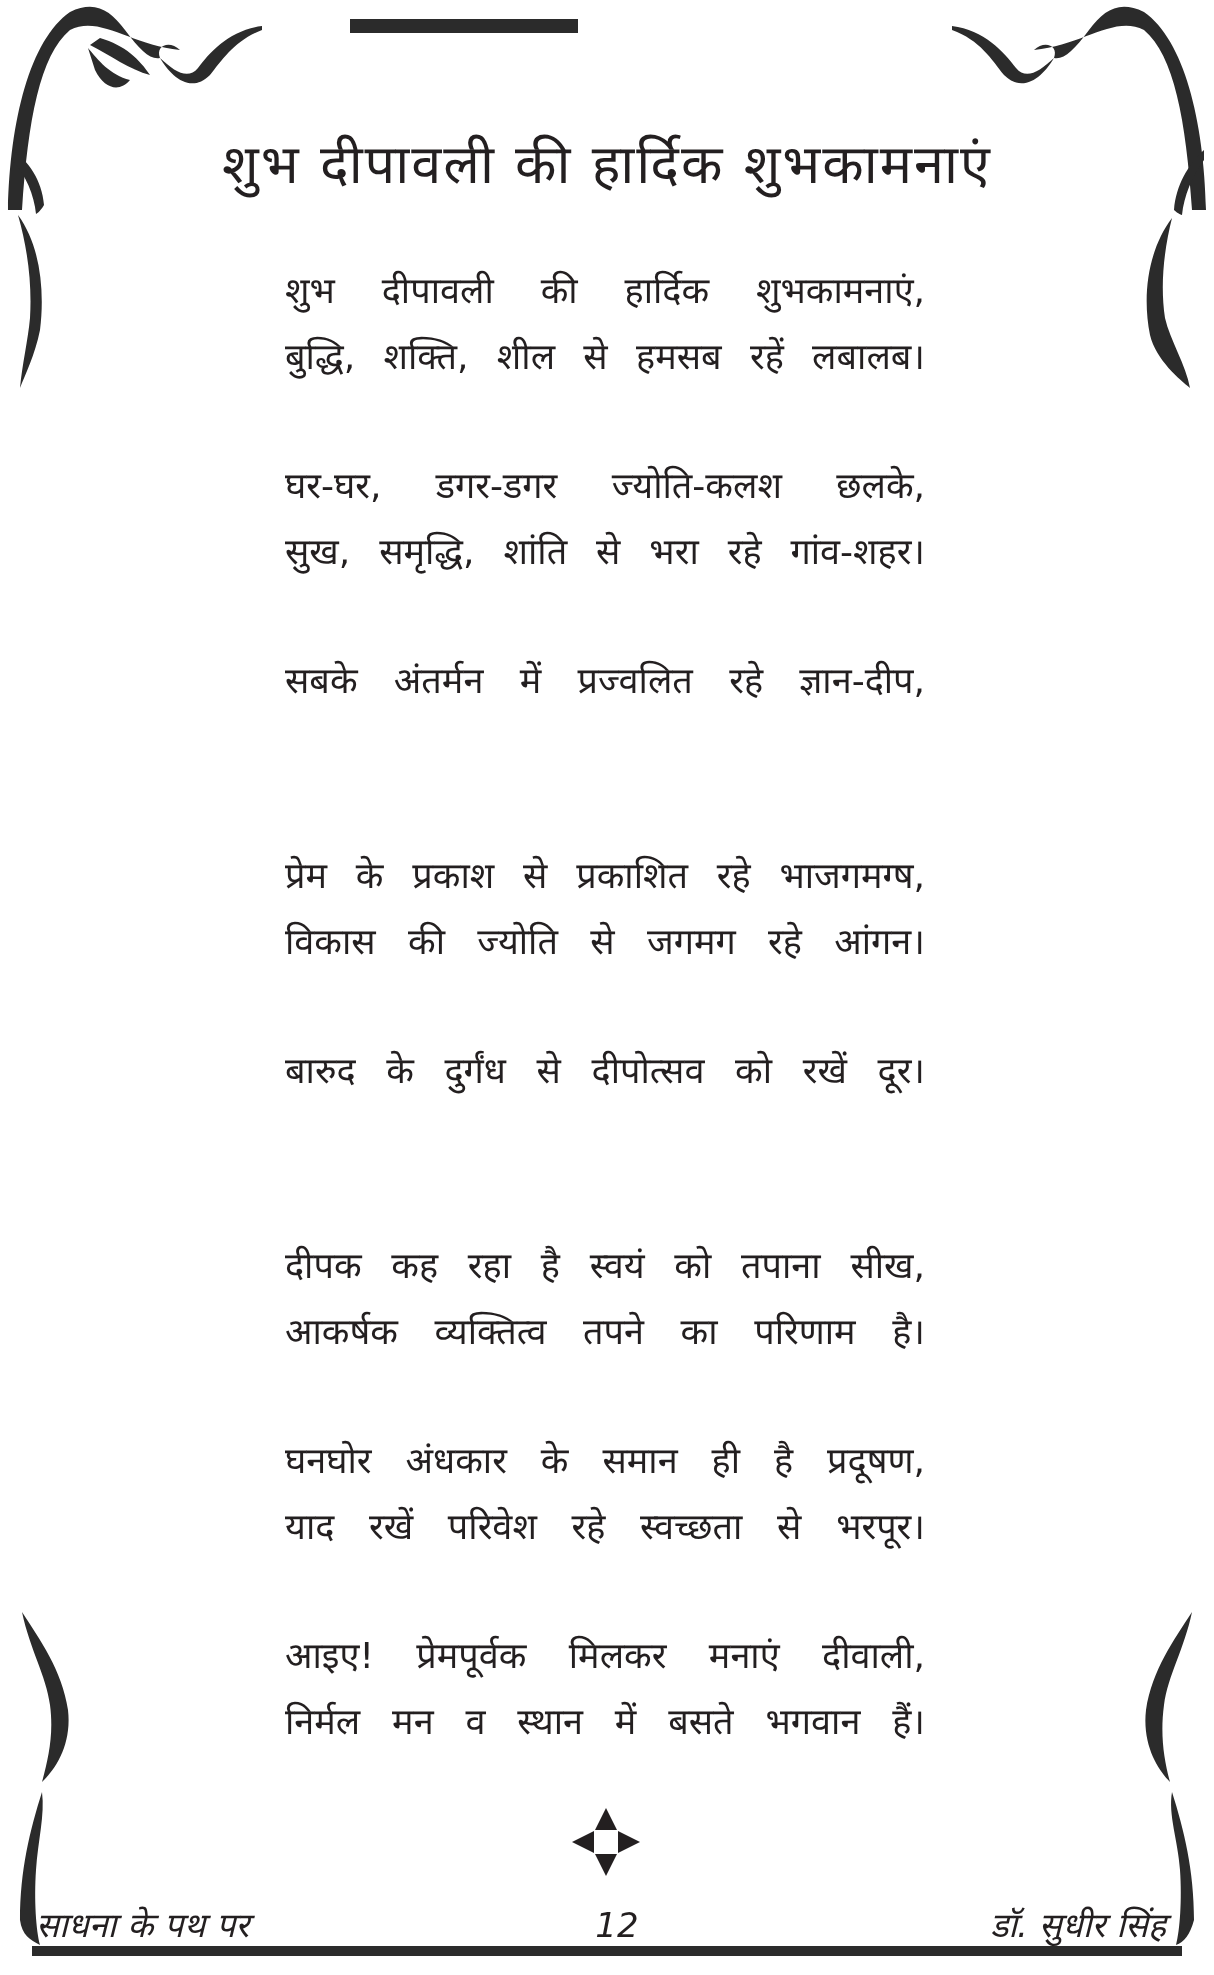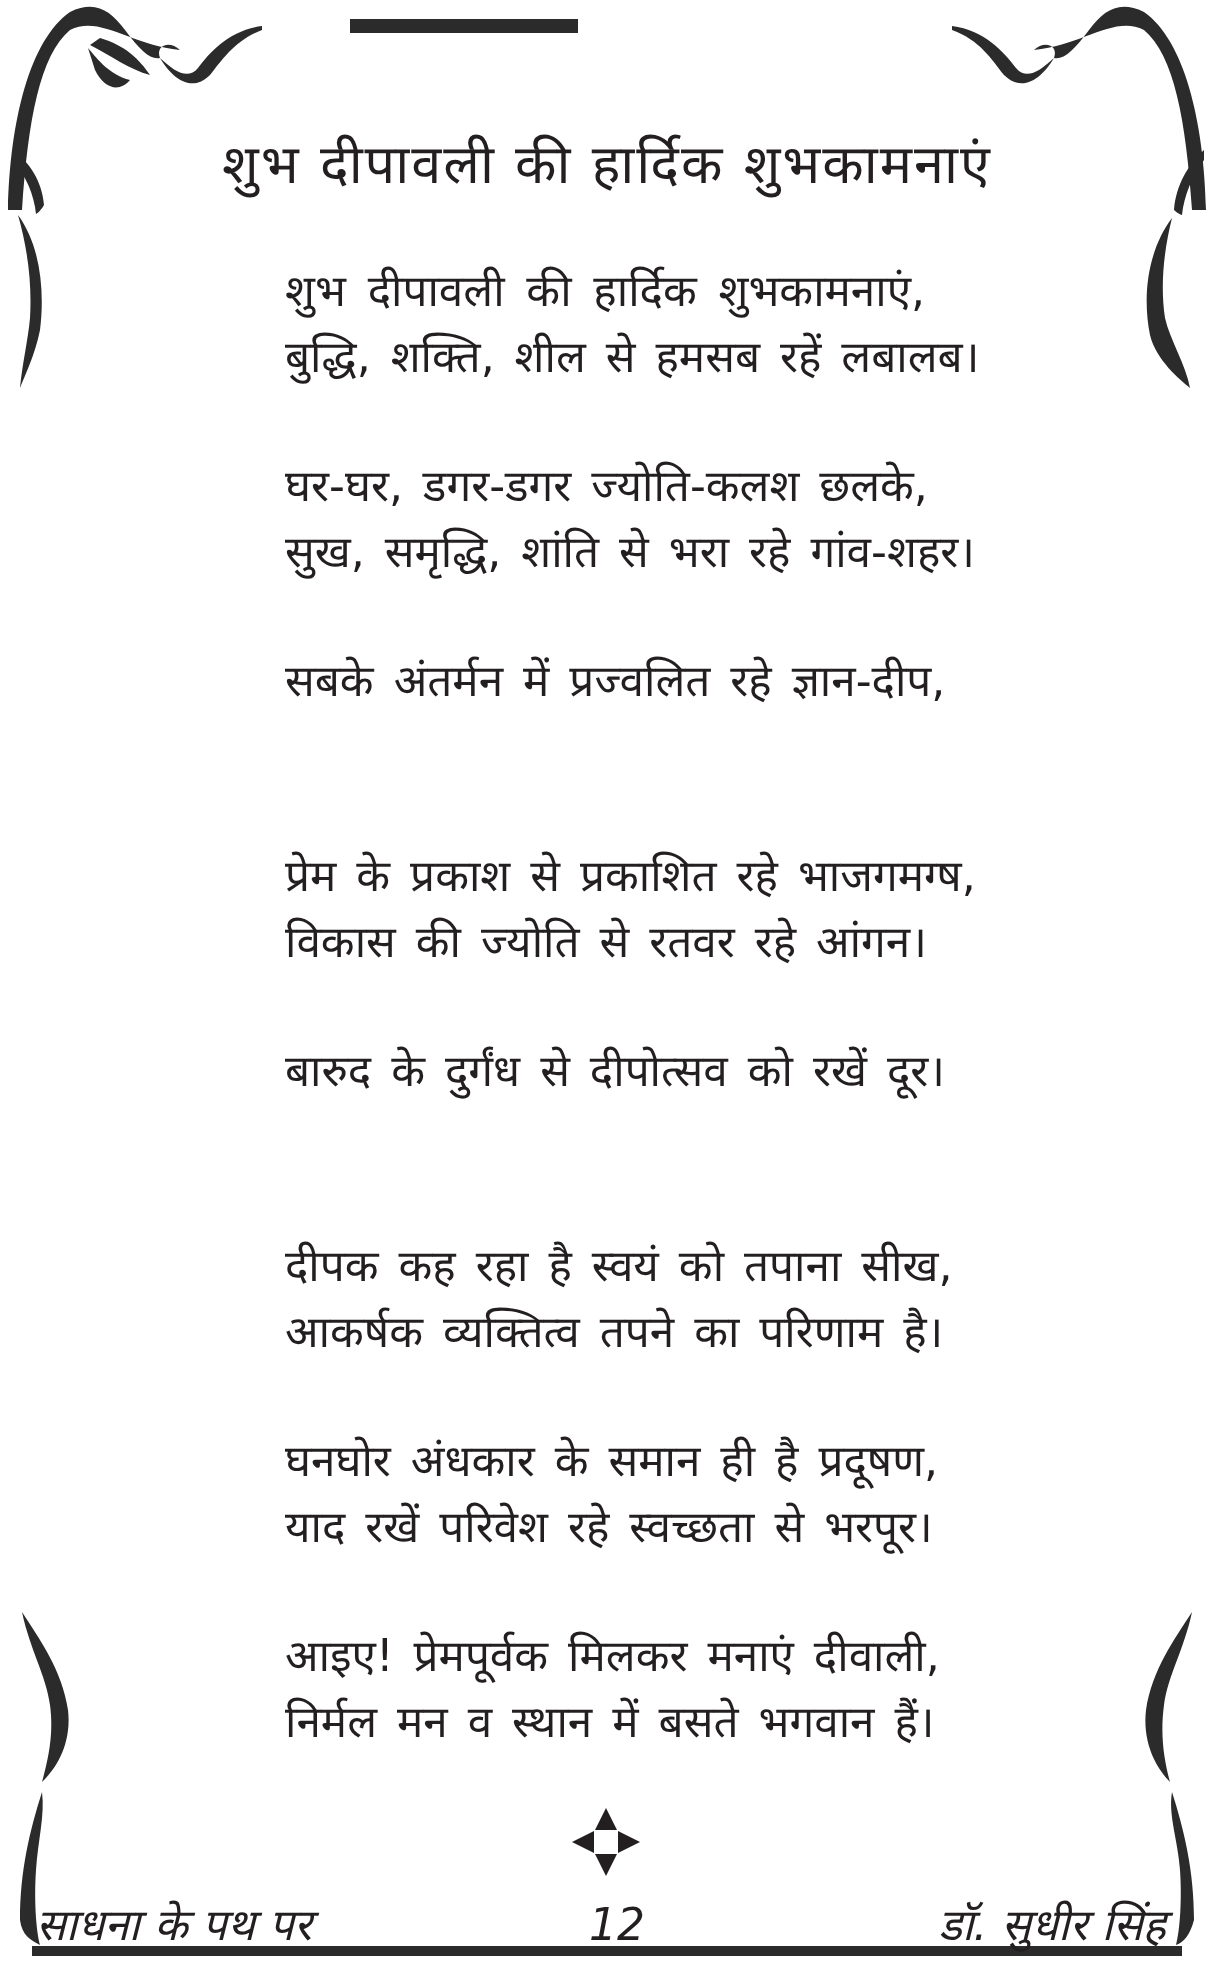--- a/index.html
+++ b/index.html
@@ -39,41 +39,41 @@
     .poem {
       position: absolute;
       left: 285px;
       top: 258px;
       width: 640px;
     }
     .stanza {
       height: 195px;
     }
     .stanza-line {
-      font-size: 44px;
+      font-size: 36px;
       line-height: 66px;
       height: 66px;
       white-space: nowrap;
       text-align: justify;
       text-align-last: justify;
       word-spacing: 6px;
     }
     .ornament {
       position: absolute;
       left: 570px;
       top: 1806px;
       width: 72px;
       height: 72px;
     }
     .footer-left,
     .footer-center,
     .footer-right {
       position: absolute;
       top: 1903px;
-      font-size: 44px;
+      font-size: 34px;
       font-style: italic;
       line-height: 44px;
       white-space: nowrap;
     }
     .footer-left { left: 36px; }
     .footer-center { left: 0; width: 1214px; text-align: center; padding-left: 20px; box-sizing: border-box; }
     .footer-right { right: 48px; }
   </style>
 </head>
 <body>
@@ -116,21 +116,21 @@
   </div>
   <div class="stanza">
     <div class="stanza-line">घर-घर, डगर-डगर ज्योति-कलश छलके,</div>
     <div class="stanza-line">सुख, समृद्धि, शांति से भरा रहे गांव-शहर।</div>
   </div>
   <div class="stanza">
     <div class="stanza-line">सबके अंतर्मन में प्रज्वलित रहे ज्ञान-दीप,</div>
   </div>
   <div class="stanza">
     <div class="stanza-line">प्रेम के प्रकाश से प्रकाशित रहे भाजगमग्ष,</div>
-    <div class="stanza-line">विकास की ज्योति से रतवर रहे आंगन।</div>
+    <div class="stanza-line">विकास की ज्योति से जगमग रहे आंगन।</div>
   </div>
   <div class="stanza">
     <div class="stanza-line">बारुद के दुर्गंध से दीपोत्सव को रखें दूर।</div>
   </div>
   <div class="stanza">
     <div class="stanza-line">दीपक कह रहा है स्वयं को तपाना सीख,</div>
     <div class="stanza-line">आकर्षक व्यक्तित्व तपने का परिणाम है।</div>
   </div>
   <div class="stanza">
     <div class="stanza-line">घनघोर अंधकार के समान ही है प्रदूषण,</div>

